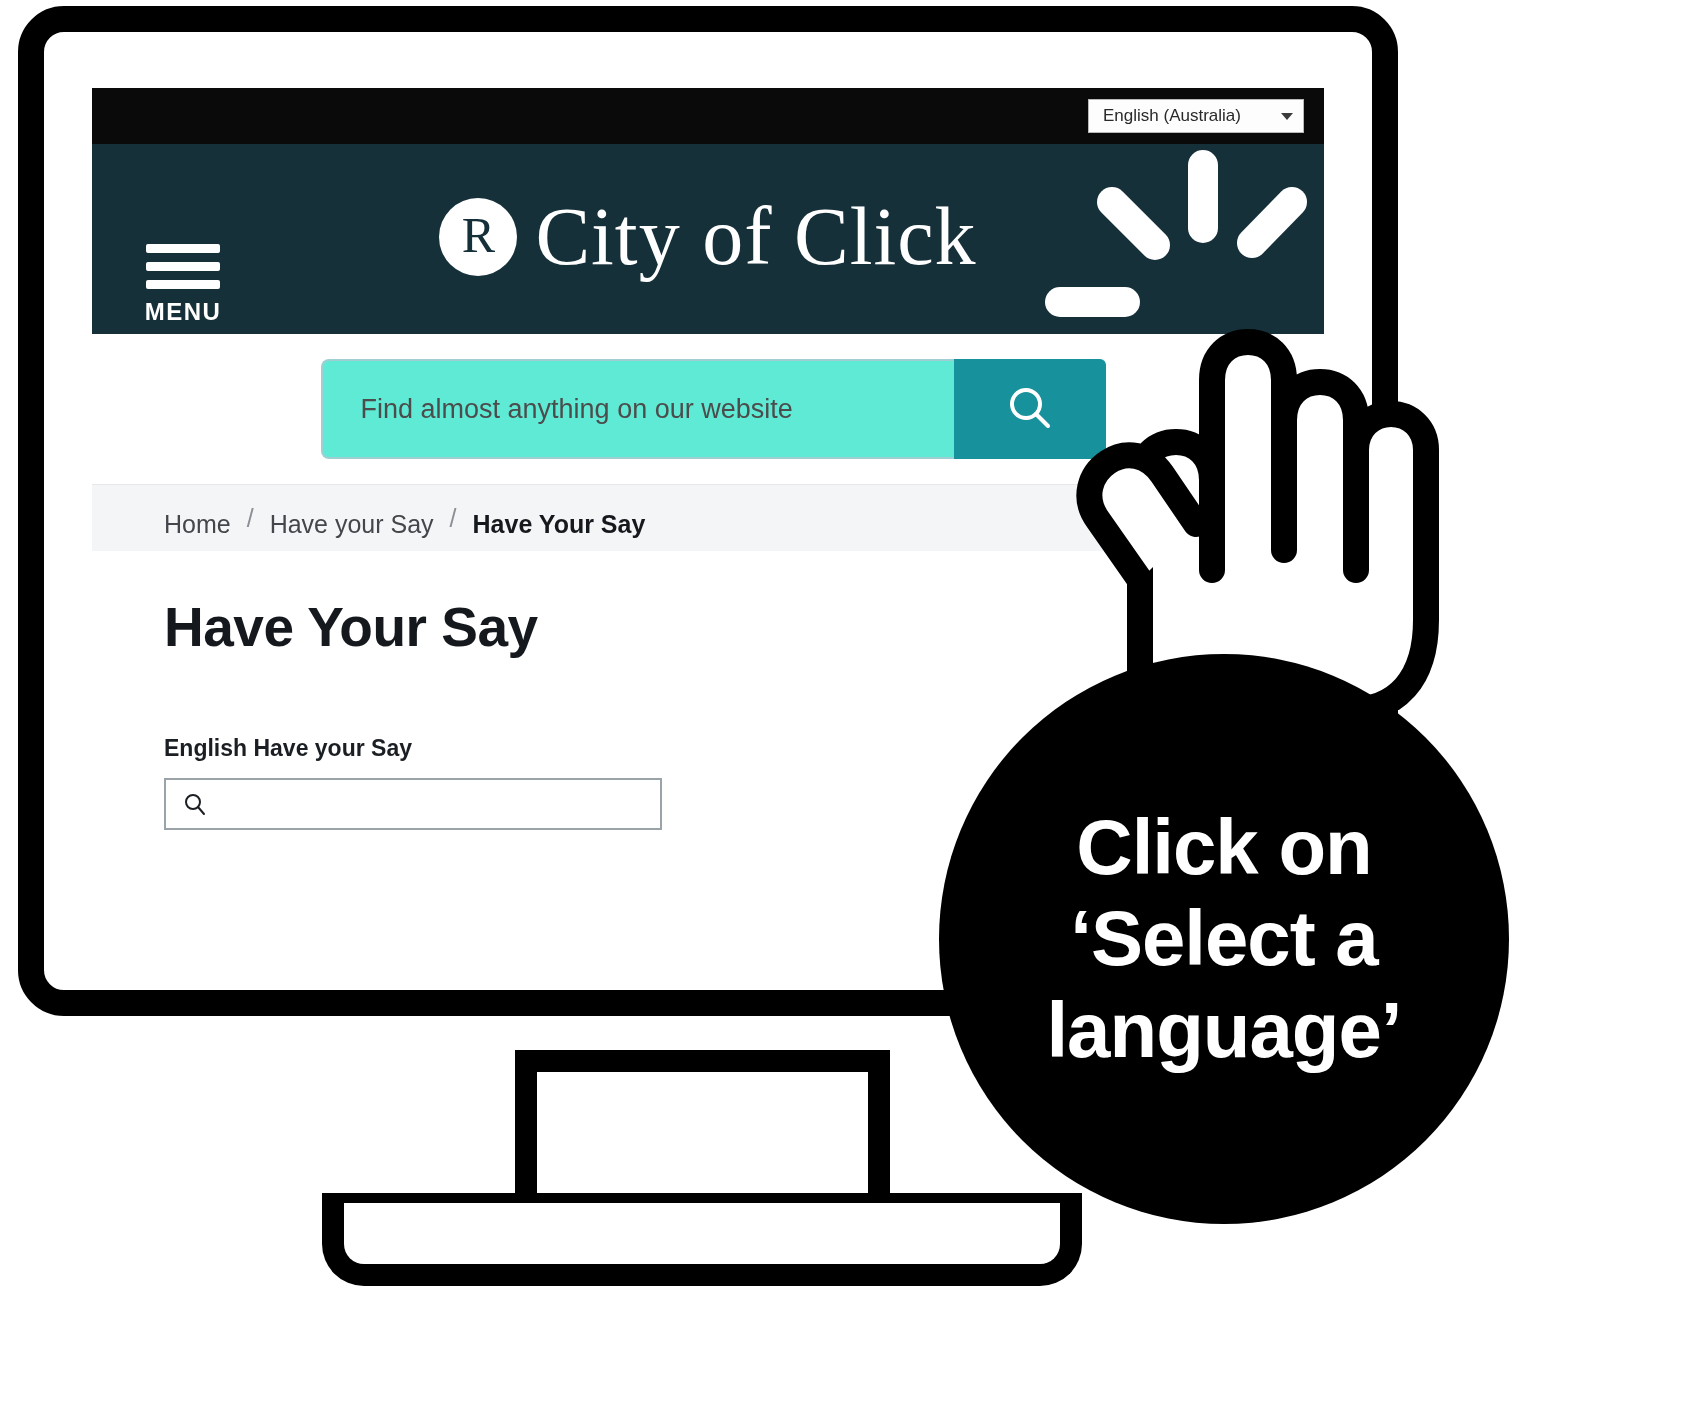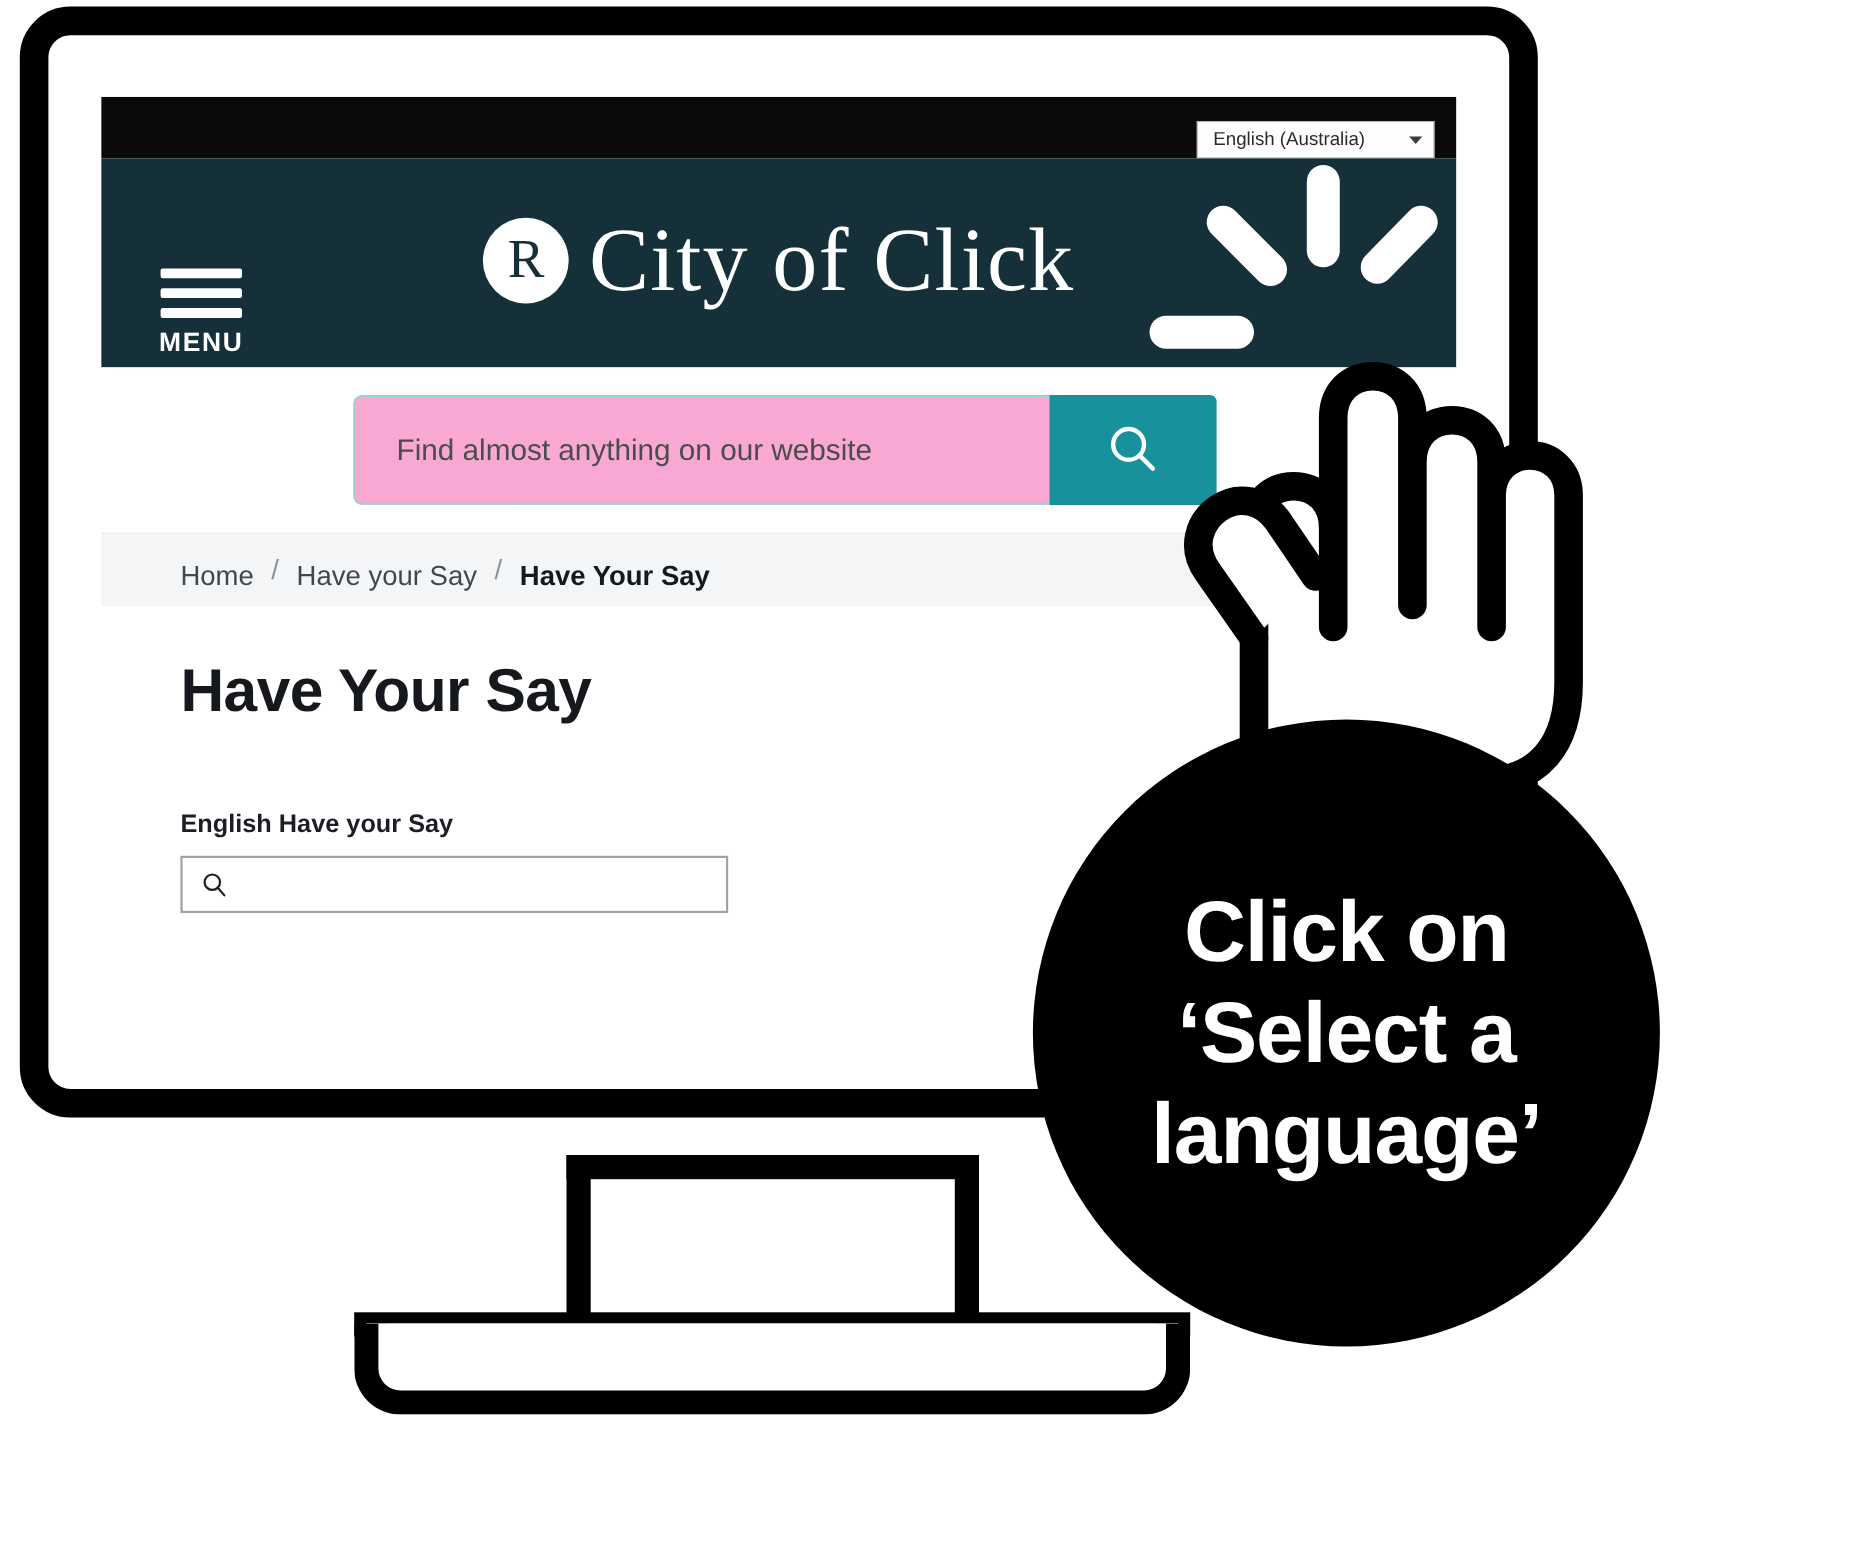--- a/index.html
+++ b/index.html
@@ -31,21 +31,21 @@
   #screen{
     position:absolute;left:92px;top:88px;width:1232px;height:760px;
     background:#fff;overflow:hidden;
   }
 
   
   #utility-bar{
     position:relative;height:56px;background:#0a0a0a;
   }
   #language-select{
-    position:absolute;right:20px;top:22px;height:34px;
+    position:absolute;right:20px;top:11px;height:34px;
     min-width:216px;background:#fdfdfd;border:1px solid #b9b9b9;
     display:flex;align-items:center;justify-content:space-between;
     padding:0 10px 0 14px;box-sizing:border-box;
     font-size:17px;color:#2a2a2a;cursor:pointer;
   }
   #language-select .caret{
     width:0;height:0;border-left:6px solid transparent;border-right:6px solid transparent;
     border-top:7px solid #3b3b3b;margin-left:12px;flex:none;
   }
 
@@ -85,21 +85,21 @@
     position:relative;height:150px;background:#fff;
     display:flex;align-items:center;justify-content:center;
   }
   #site-search{
     display:flex;width:785px;height:100px;margin-left:10px;
   }
   #site-search-input{
     flex:1;border:2px solid #9fcfd2;border-right:none;
     border-top-left-radius:8px;border-bottom-left-radius:8px;
     font-size:27px;color:#4c4c4c;padding:12px 38px;box-sizing:border-box;
-    font-family:"Liberation Sans",sans-serif;background:#f9a8d4;outline:none;
+    font-family:"Liberation Sans",sans-serif;background:#5eead4;outline:none;
   }
   #site-search-input::placeholder{color:#4c4c4c;opacity:1;}
   #site-search-button{
     width:152px;background:#17919b;border:none;cursor:pointer;
     border-top-right-radius:6px;border-bottom-right-radius:6px;
     display:flex;align-items:center;justify-content:center;
   }
 
   
   #breadcrumb{

